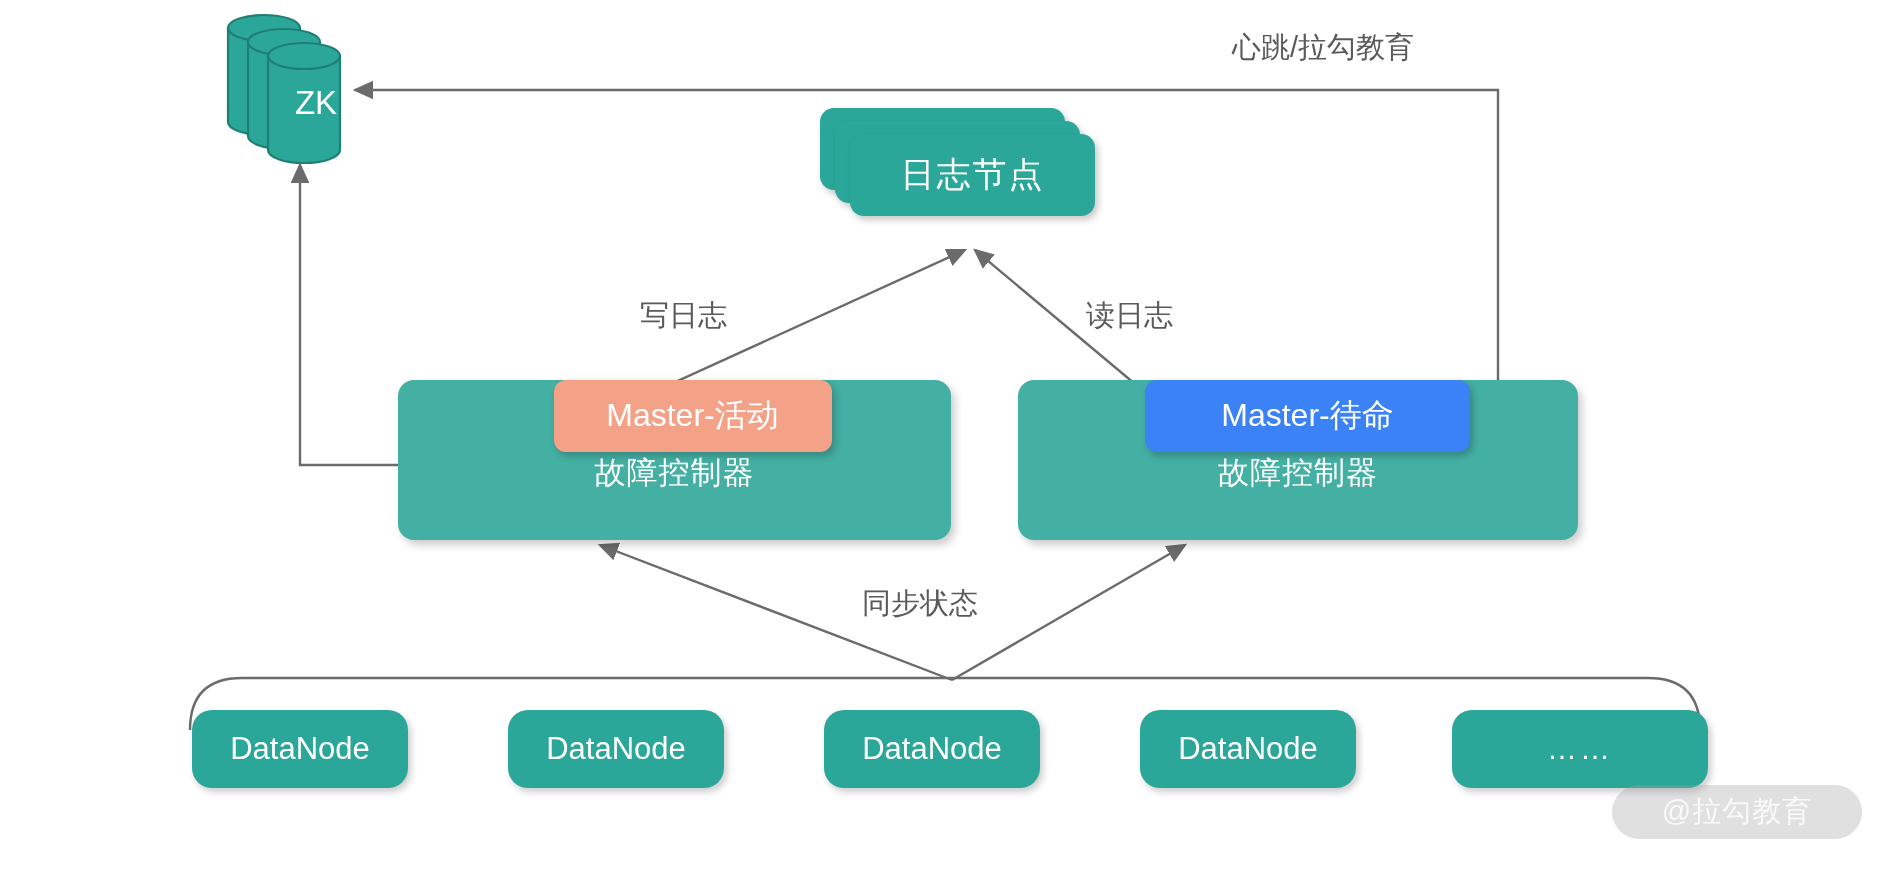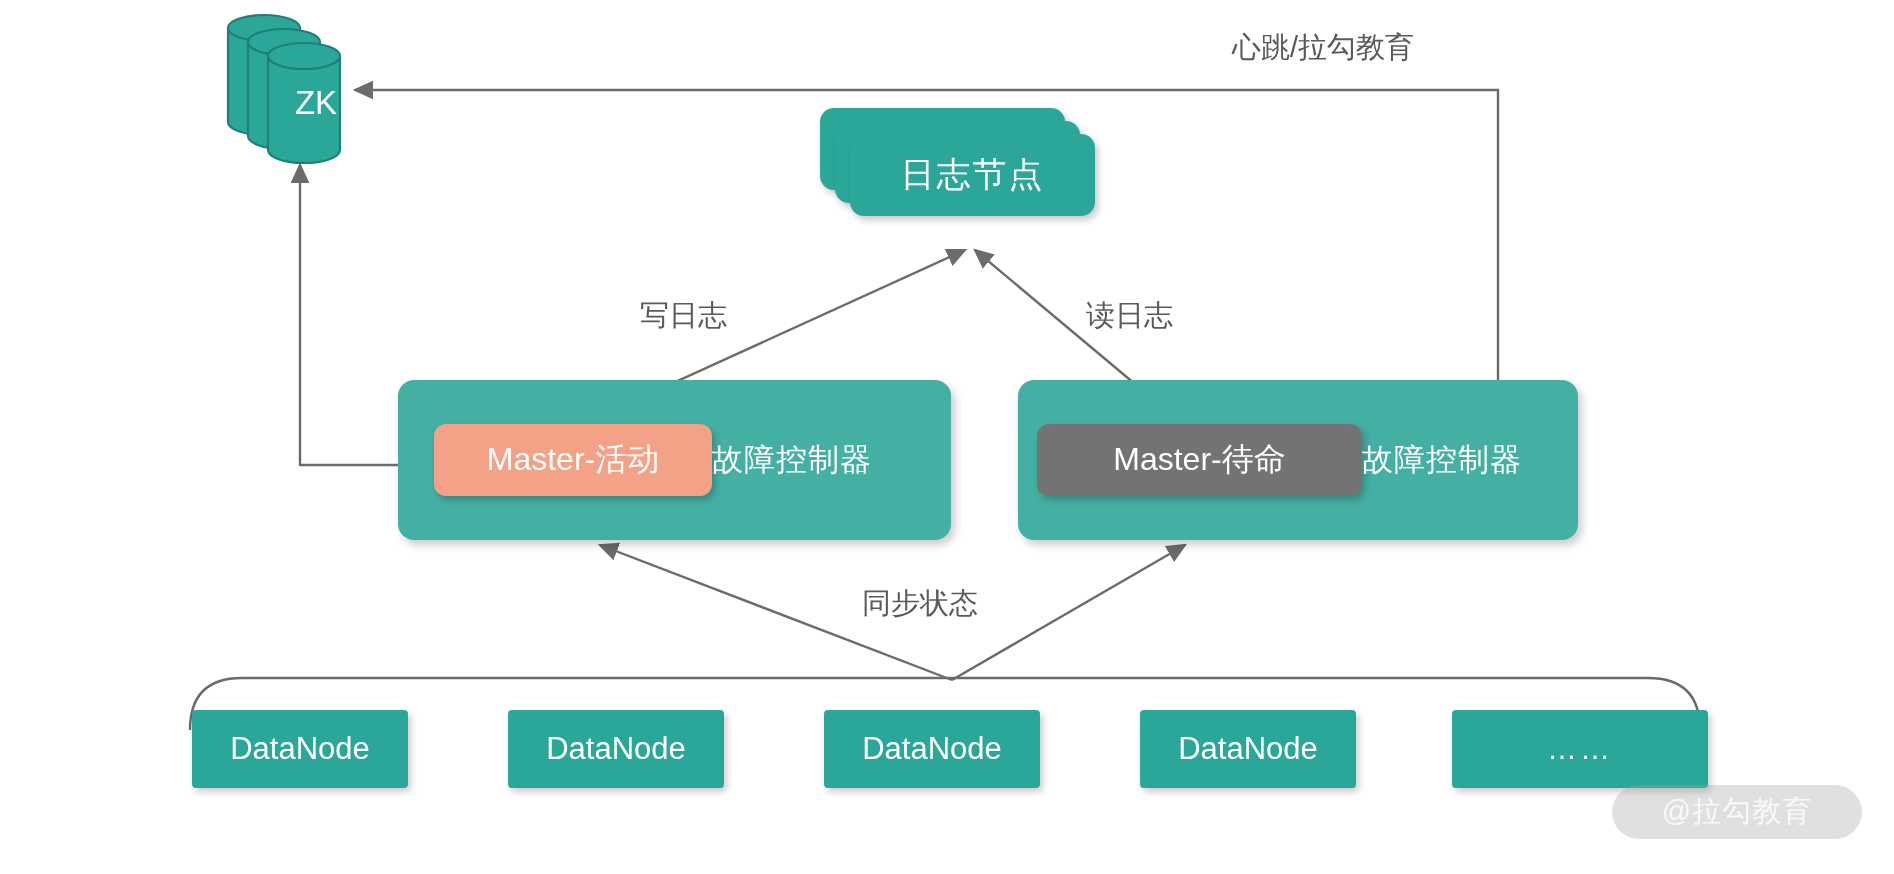--- a/index.html
+++ b/index.html
@@ -43,20 +43,21 @@
   }
 
   
   .ctrl {
     position: absolute;
     border-radius: 16px;
     background: #44AFA3;
     box-shadow: 4px 5px 9px rgba(0,0,0,0.20);
     display: flex;
     align-items: center;
+    flex-direction: column;
   }
   .ctrl-a { left: 398px; top: 380px; width: 553px; height: 160px; }
   .ctrl-b { left: 1018px; top: 380px; width: 560px; height: 160px; }
 
   .pill {
     border-radius: 12px;
     display: flex;
     align-items: center;
     justify-content: center;
     color: #ffffff;
@@ -64,35 +65,35 @@
     box-shadow: 3px 4px 7px rgba(0,0,0,0.22);
   }
   .pill-active {
     margin-left: 36px;
     width: 278px; height: 72px;
     background: #F3A288;
   }
   .pill-standby {
     margin-left: 19px;
     width: 325px; height: 72px;
-    background: #737373;
+    background: #3b82f6;
   }
   .ctrl-text {
     font-size: 31px;
     color: #ffffff;
     letter-spacing: 1px;
   }
 
   
   .dn {
     position: absolute;
     top: 710px;
     width: 216px;
     height: 78px;
-    border-radius: 4px;
+    border-radius: 20px;
     background: #2BA79A;
     box-shadow: 3px 4px 7px rgba(0,0,0,0.20);
     display: flex;
     align-items: center;
     justify-content: center;
     color: #ffffff;
     font-size: 31px;
   }
   .dn-dots { font-size: 30px; letter-spacing: 3px; }
 

